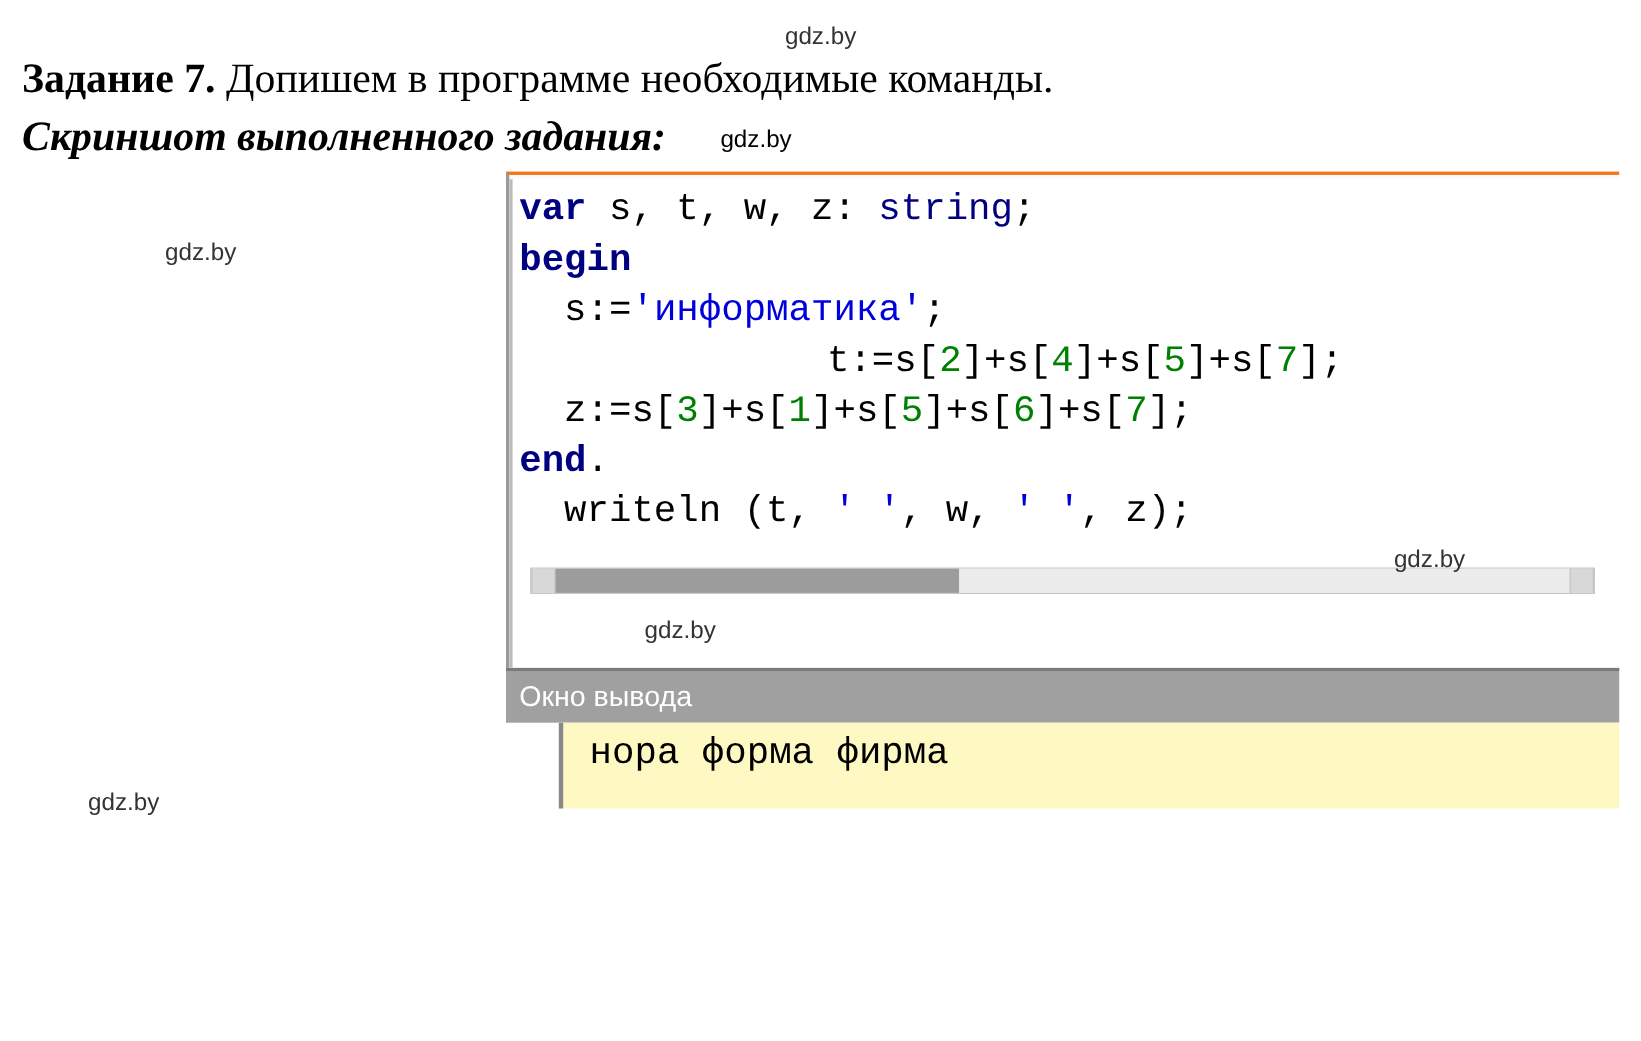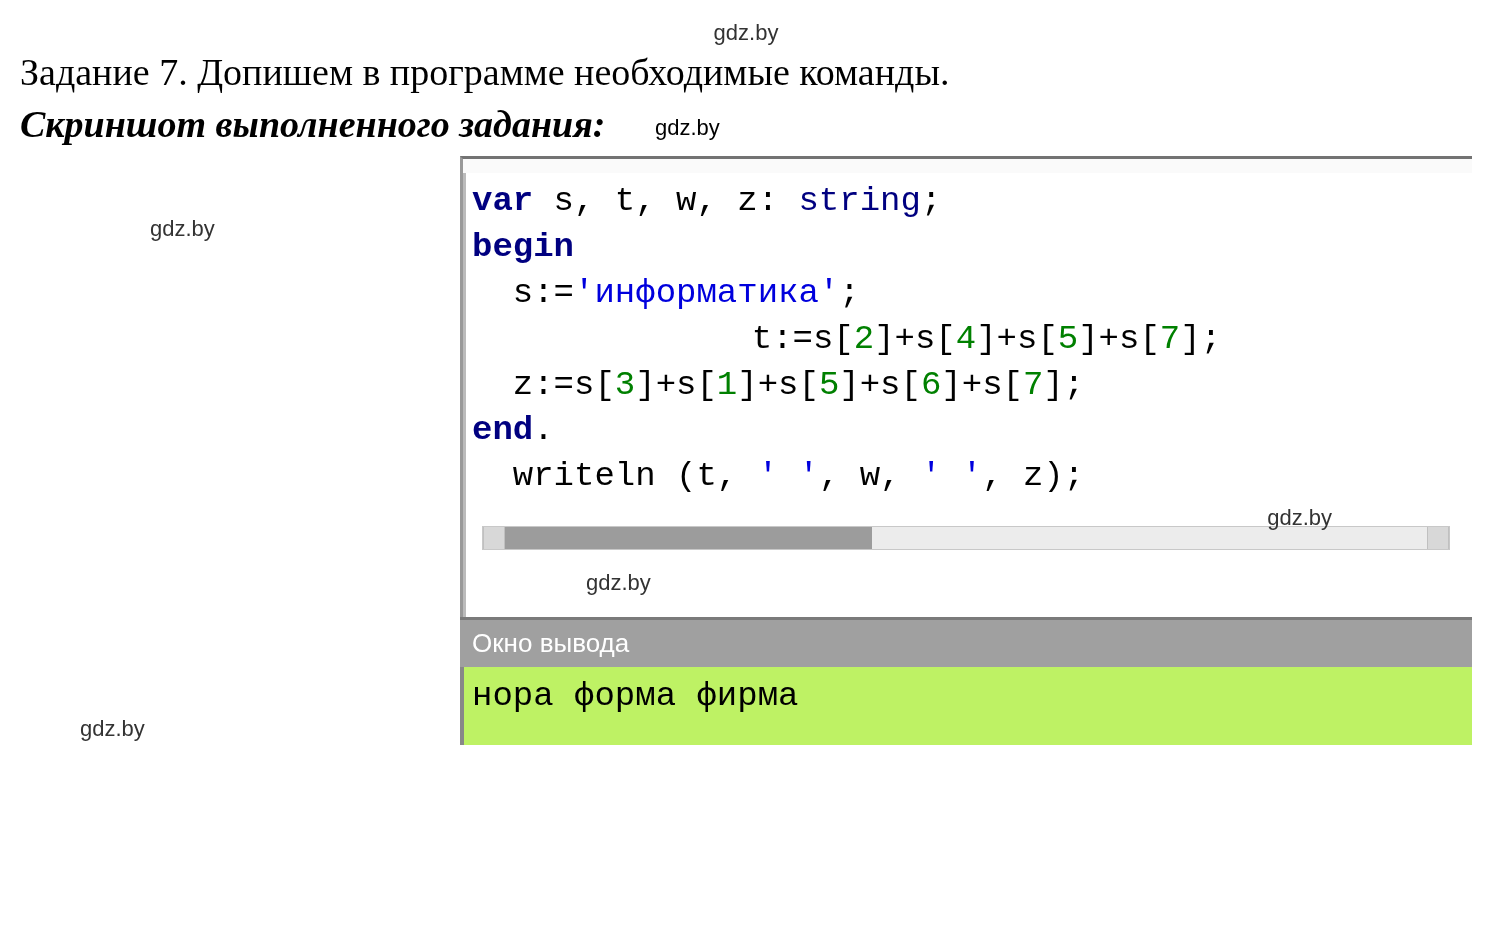--- a/index.html
+++ b/index.html
@@ -17,21 +17,21 @@
       font-family: Arial, sans-serif;
       margin-bottom: 4px;
     }
     .title-line {
       font-size: 38px;
       color: #000;
       margin: 0 0 8px 0;
       font-family: 'Times New Roman', serif;
     }
     .title-bold {
-      font-weight: normal;
+      font-weight: bold;
     }
     .subtitle-line {
       font-size: 38px;
       font-weight: bold;
       font-style: italic;
       margin: 0 0 10px 0;
     }
     .subtitle-watermark {
       display: inline-block;
       font-size: 22px;
@@ -53,24 +53,24 @@
     .wm {
       position: absolute;
       font-size: 22px;
       color: #333;
       font-family: Arial, sans-serif;
     }
     .code-section {
       flex: 1;
     }
     .code-outer {
-      border-top: 3px solid #737373;
+      border-top: 3px solid #f97316;
       border-left: 3px solid #999;
       background: #fafafa;
-      padding-top: 14px;
+      padding-top: 4px;
     }
     .code-body {
       border-left: 3px solid #bbb;
       padding: 6px 12px 8px 6px;
       background: #ffffff;
       font-family: 'Courier New', monospace;
       font-size: 34px;
       line-height: 1.35;
       position: relative;
       min-height: 430px;
@@ -105,23 +105,24 @@
       background: #a0a0a0;
       color: #ffffff;
       font-family: Liberation Sans, sans-serif;
       font-size: 26px;
       padding: 8px 12px;
       border-top: 3px solid #7a7a7a;
     }
     .output-body {
       font-family: 'Courier New', monospace;
       font-size: 34px;
-      padding: 10px 12px 30px 8px;
+      padding: 10px 12px 30px 24px;
       border-left: 4px solid #888;
-      background: #bef264;
+      background: #fef9c3;
+      margin-left: 48px;
     }
   </style>
 </head>
 <body>
 
 <div class="header-watermark">gdz.by</div>
 
 <div class="title-line">
   <span class="title-bold">Задание 7.</span>
   <span>Допишем в программе необходимые команды.</span>

